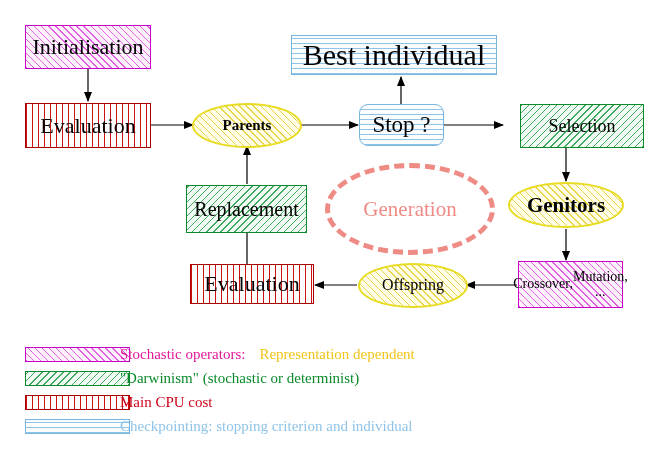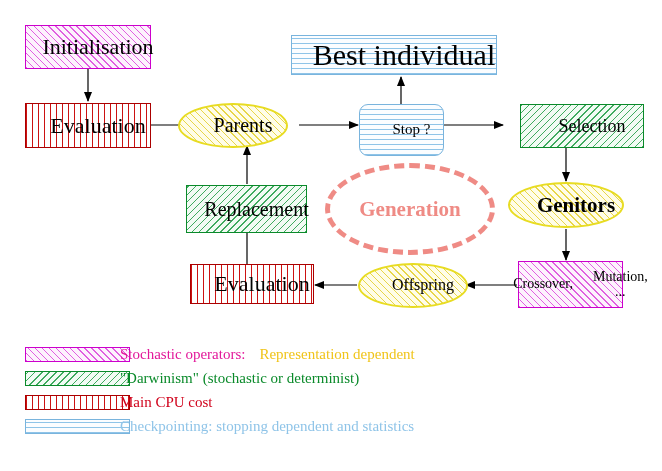--- a/index.html
+++ b/index.html
@@ -21,21 +21,21 @@
     position: absolute;
     box-sizing: border-box;
     display: flex;
     align-items: center;
     justify-content: center;
     text-align: center;
     color: #000000;
     line-height: 1.05;
     z-index: 3;
   }
-  .node .lbl { position: relative; z-index: 4; margin-left: 20px; }
+  .node .lbl { position: relative; z-index: 4; }
 
   
   .box { border-width: 1px; border-style: solid; }
   .box.rounded { border-radius: 9px; }
 
   
   .ell {
     border-width: 2px;
     border-style: solid;
     border-radius: 50%;
@@ -153,29 +153,29 @@
   </svg>
 
   <div class="node box fill-magenta" style="left:25px; top:25px; width:126px; height:44px; font-size:22px;">
     <span class="lbl">Initialisation</span>
   </div>
 
   <div class="node box fill-red" style="left:25px; top:103px; width:126px; height:45px; font-size:22px;">
     <span class="lbl">Evaluation</span>
   </div>
 
-  <div class="node ell fill-yellow" style="left:178px; top:103px; width:110px; height:45px; font-size:20px;">
+  <div class="node ell fill-yellow" style="left:192px; top:103px; width:110px; height:45px; font-size:15px;font-weight:bold;">
     <span class="lbl">Parents</span>
   </div>
 
   <div class="node box fill-blue" style="left:291px; top:35px; width:206px; height:40px; font-size:30px;">
     <span class="lbl">Best individual</span>
   </div>
 
-  <div class="node box rounded fill-blue" style="left:359px; top:104px; width:85px; height:52px; font-size:15px;">
+  <div class="node box rounded fill-blue" style="left:359px; top:104px; width:85px; height:42px; font-size:23px;">
     <span class="lbl">Stop ?</span>
   </div>
 
   <div class="node box fill-green" style="left:520px; top:104px; width:124px; height:44px; font-size:18px;">
     <span class="lbl">Selection</span>
   </div>
 
   <div class="node ell fill-yellow" style="left:508px; top:182px; width:116px; height:46px; font-size:21px;font-weight:bold;">
     <span class="lbl">Genitors</span>
   </div>
@@ -190,21 +190,21 @@
   </div>
 
   <div class="node box fill-red" style="left:190px; top:264px; width:124px; height:40px; font-size:22px;">
     <span class="lbl">Evaluation</span>
   </div>
 
   <div class="node box fill-green" style="left:186px; top:185px; width:121px; height:48px; font-size:20px;">
     <span class="lbl">Replacement</span>
   </div>
 
-  <div class="gen-ellipse" style="left:325px; top:163px; width:170px; height:92px; font-size:21px;font-weight:bold;">
+  <div class="gen-ellipse" style="left:325px; top:163px; width:170px; height:92px; font-size:21px;">
     <span>Generation</span>
   </div>
 
   <div id="legend">
 
     <div class="legend-row" style="top:6px; width:662px;">
       <span class="swatch fill-magenta"></span>
       <span class="legend-text">
         <span style="color:#e2189a;">Stochastic operators:</span><span class="t2" style="color:#f0c419;">Representation dependent</span>
       </span>
@@ -220,19 +220,19 @@
     <div class="legend-row" style="top:54px; width:594px;">
       <span class="swatch fill-red"></span>
       <span class="legend-text">
         <span style="color:#d0021b;">Main CPU cost</span>
       </span>
     </div>
 
     <div class="legend-row" style="top:78px; width:662px;">
       <span class="swatch fill-blue"></span>
       <span class="legend-text">
-        <span style="color:#8fc4e8;">Checkpointing: stopping dependent and statistics</span>
+        <span style="color:#8fc4e8;">Checkpointing: stopping criterion and individual</span>
       </span>
     </div>
 
   </div>
 
 </div>
 
 </body></html>

